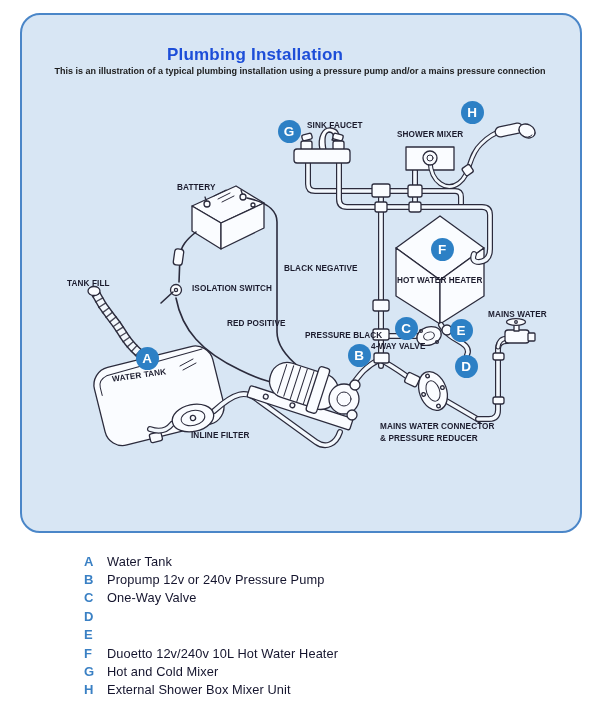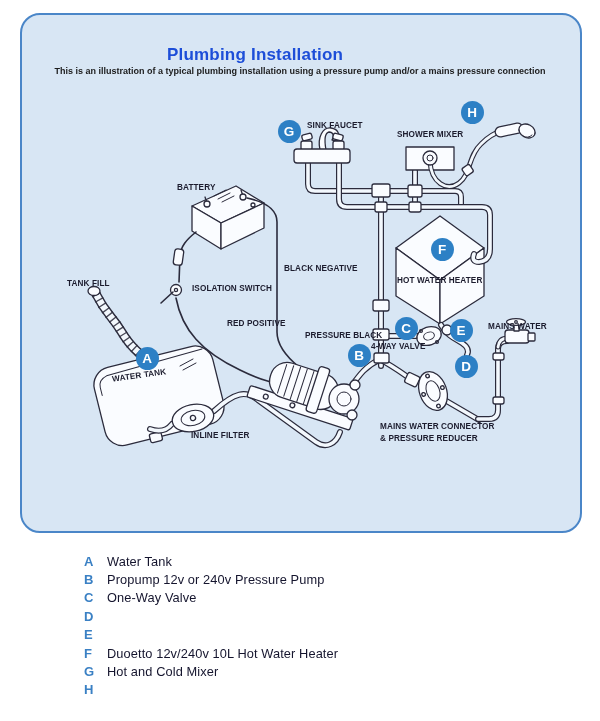--- a/index.html
+++ b/index.html
@@ -236,21 +236,21 @@
 <span class="dlabel" style="left:177px;top:183px;">BATTERY</span>
 <span class="dlabel" style="left:192px;top:284px;">ISOLATION SWITCH</span>
 <span class="dlabel" style="left:284px;top:264px;">BLACK NEGATIVE</span>
 <span class="dlabel" style="left:187px;top:319px;padding-left:40px;">RED POSITIVE</span>
 <span class="dlabel" style="left:67px;top:279px;">TANK FILL</span>
 <span class="dlabel" style="left:112px;top:371px;transform:rotate(-8deg);">WATER TANK</span>
 <span class="dlabel" style="left:191px;top:431px;">INLINE FILTER</span>
 <span class="dlabel" style="left:305px;top:331px;">PRESSURE BLACK</span>
 <span class="dlabel" style="left:371px;top:342px;">4-WAY VALVE</span>
 <span class="dlabel" style="left:397px;top:276px;">HOT WATER HEATER</span>
-<span class="dlabel" style="left:488px;top:310px;margin-top:12px;">MAINS WATER</span>
+<span class="dlabel" style="left:488px;top:310px;">MAINS WATER</span>
 <span class="dlabel" style="left:380px;top:422px;">MAINS WATER CONNECTOR</span>
 <span class="dlabel" style="left:380px;top:434px;">&amp; PRESSURE REDUCER</span>
 
 <div class="badge" style="left:135.5px;top:346.5px;">A</div>
 <div class="badge" style="left:347.5px;top:343.5px;">B</div>
 <div class="badge" style="left:394.5px;top:316.5px;">C</div>
 <div class="badge" style="left:454.5px;top:354.5px;">D</div>
 <div class="badge" style="left:449.5px;top:318.5px;">E</div>
 <div class="badge" style="left:430.5px;top:237.5px;">F</div>
 <div class="badge" style="left:277.5px;top:119.5px;">G</div>
@@ -278,14 +278,15 @@
   <div class="legend-row">
     <span class="legend-letter">F</span>
     <span class="legend-label">Duoetto 12v/240v 10L Hot Water Heater</span>
   </div>
   <div class="legend-row">
     <span class="legend-letter">G</span>
     <span class="legend-label">Hot and Cold Mixer</span>
   </div>
   <div class="legend-row">
     <span class="legend-letter">H</span>
+    <span class="legend-label">External Shower Box Mixer Unit</span>
   </div>
 </div>
 
 </body></html>

